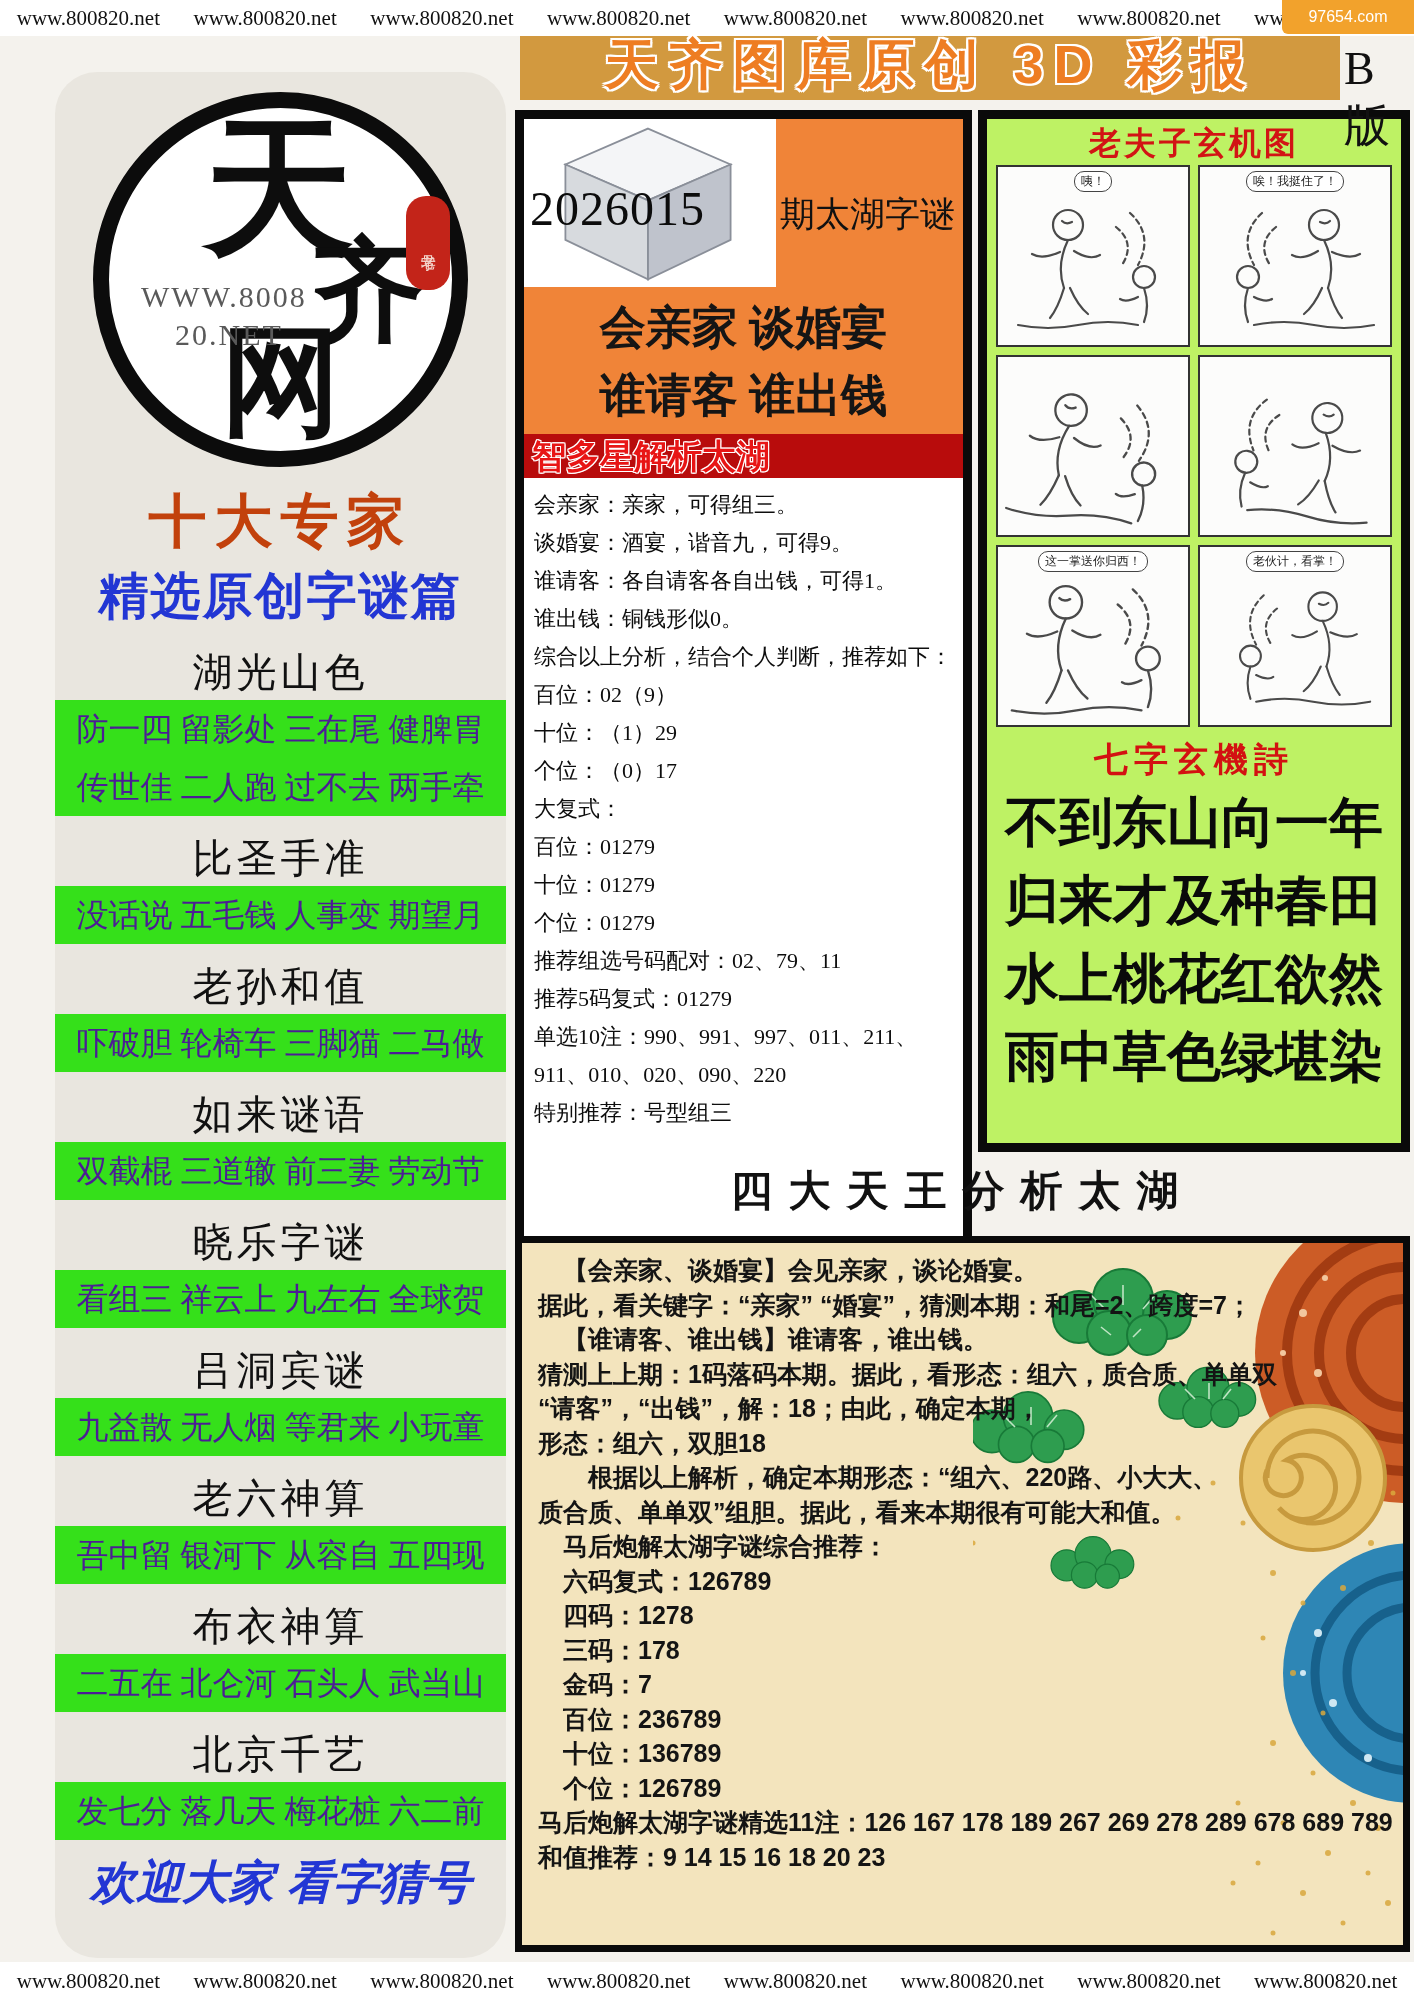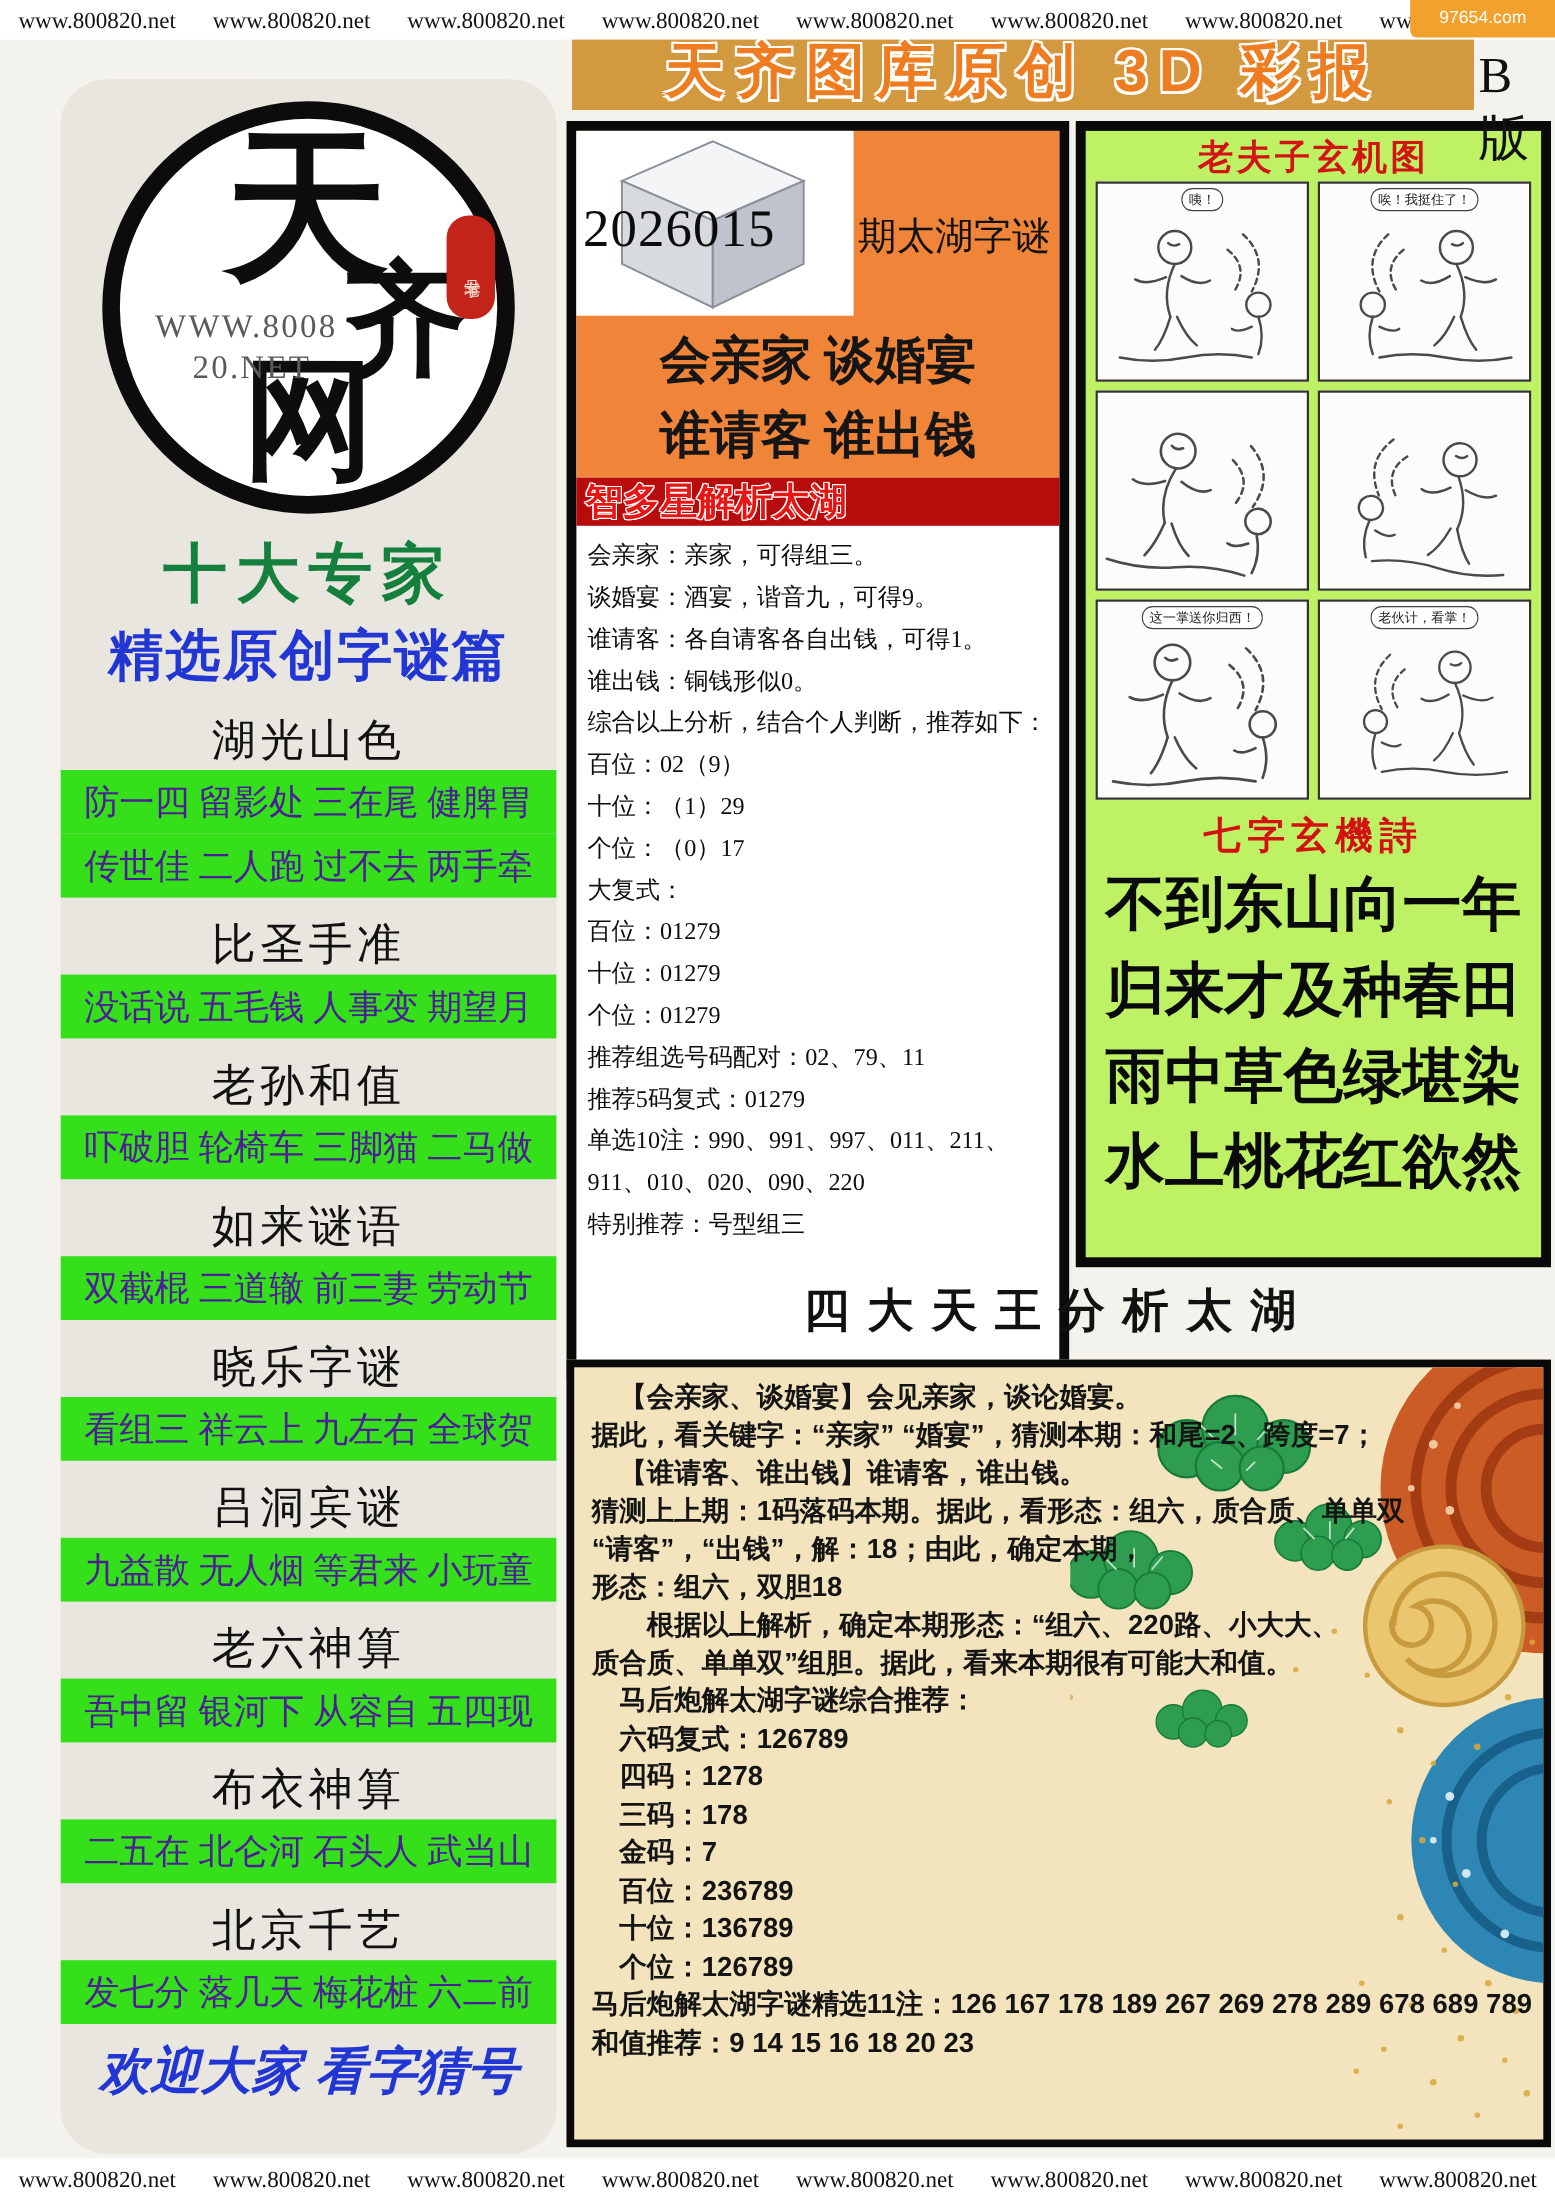--- a/index.html
+++ b/index.html
@@ -32,21 +32,21 @@
   .logo .ch{position:absolute;font-weight:bold;color:#0d0d0d;font-family:"Liberation Serif","DejaVu Serif",serif;}
   .logo .ch1{font-size:150px;top:-18px;left:95px;}
   .logo .ch2{font-size:112px;top:108px;right:28px;}
   .logo .ch3{font-size:120px;bottom:-14px;left:112px;}
   .logo .url1{position:absolute;top:172px;left:32px;font-size:30px;color:#5a5a5a;letter-spacing:2px;}
   .logo .url2{position:absolute;top:210px;left:66px;font-size:30px;color:#5a5a5a;letter-spacing:2px;}
   .logo .seal{position:absolute;right:2px;top:88px;width:44px;height:94px;background:#c32419;
     border-radius:20px;color:#f4d7cd;font-size:15px;line-height:1.1;text-align:center;
     display:flex;align-items:center;justify-content:center;writing-mode:vertical-rl;}
   .side-red{margin-top:16px;text-align:center;font-family:"Liberation Sans","DejaVu Sans",sans-serif;
-    font-weight:bold;font-size:58px;color:#15803d;letter-spacing:8px;}
+    font-weight:bold;font-size:58px;color:#c2410c;letter-spacing:8px;}
   .side-blue{margin-top:2px;text-align:center;font-family:"Liberation Sans","DejaVu Sans",sans-serif;
     font-weight:bold;font-size:50px;color:#2236d4;letter-spacing:2px;}
   .expert-name{margin-top:16px;height:54px;line-height:54px;text-align:center;
     font-size:40px;color:#111;letter-spacing:4px;}
   .expert-riddle{height:58px;line-height:58px;text-align:center;background:#35e01a;
     font-size:32px;color:#4c1d95;white-space:nowrap;}
   .side-footer{margin-top:12px;text-align:center;font-family:"Liberation Sans","DejaVu Sans",sans-serif;
     font-weight:bold;font-style:italic;font-size:46px;color:#2236d4;}
 
   
@@ -334,22 +334,22 @@
             <path d="M146,121 q6,18 0,34"></path>
             <path d="M140,130 q-12,6 -18,2"></path>
           </g>
         </svg>
       </div>
       </div>
     <div class="poem-title">七字玄機詩</div>
     <div class="poem">
         <div class="poem-line">不到东山向一年</div>
         <div class="poem-line">归来才及种春田</div>
+        <div class="poem-line">水上桃花红欲然</div>
         <div class="poem-line">雨中草色绿堪染</div>
-        <div class="poem-line">水上桃花红欲然</div>
       </div>
   </div>
 
   <div class="bottom-title">四大天王分析太湖</div>
   <div class="bottombox">
     <svg class="deco" width="430" height="716" viewBox="0 0 430 716">
 
       <g>
         <circle cx="432" cy="110" r="150" fill="#cc5c26"></circle>
         <circle cx="432" cy="110" r="118" fill="none" stroke="#a33c12" stroke-width="10"></circle>

